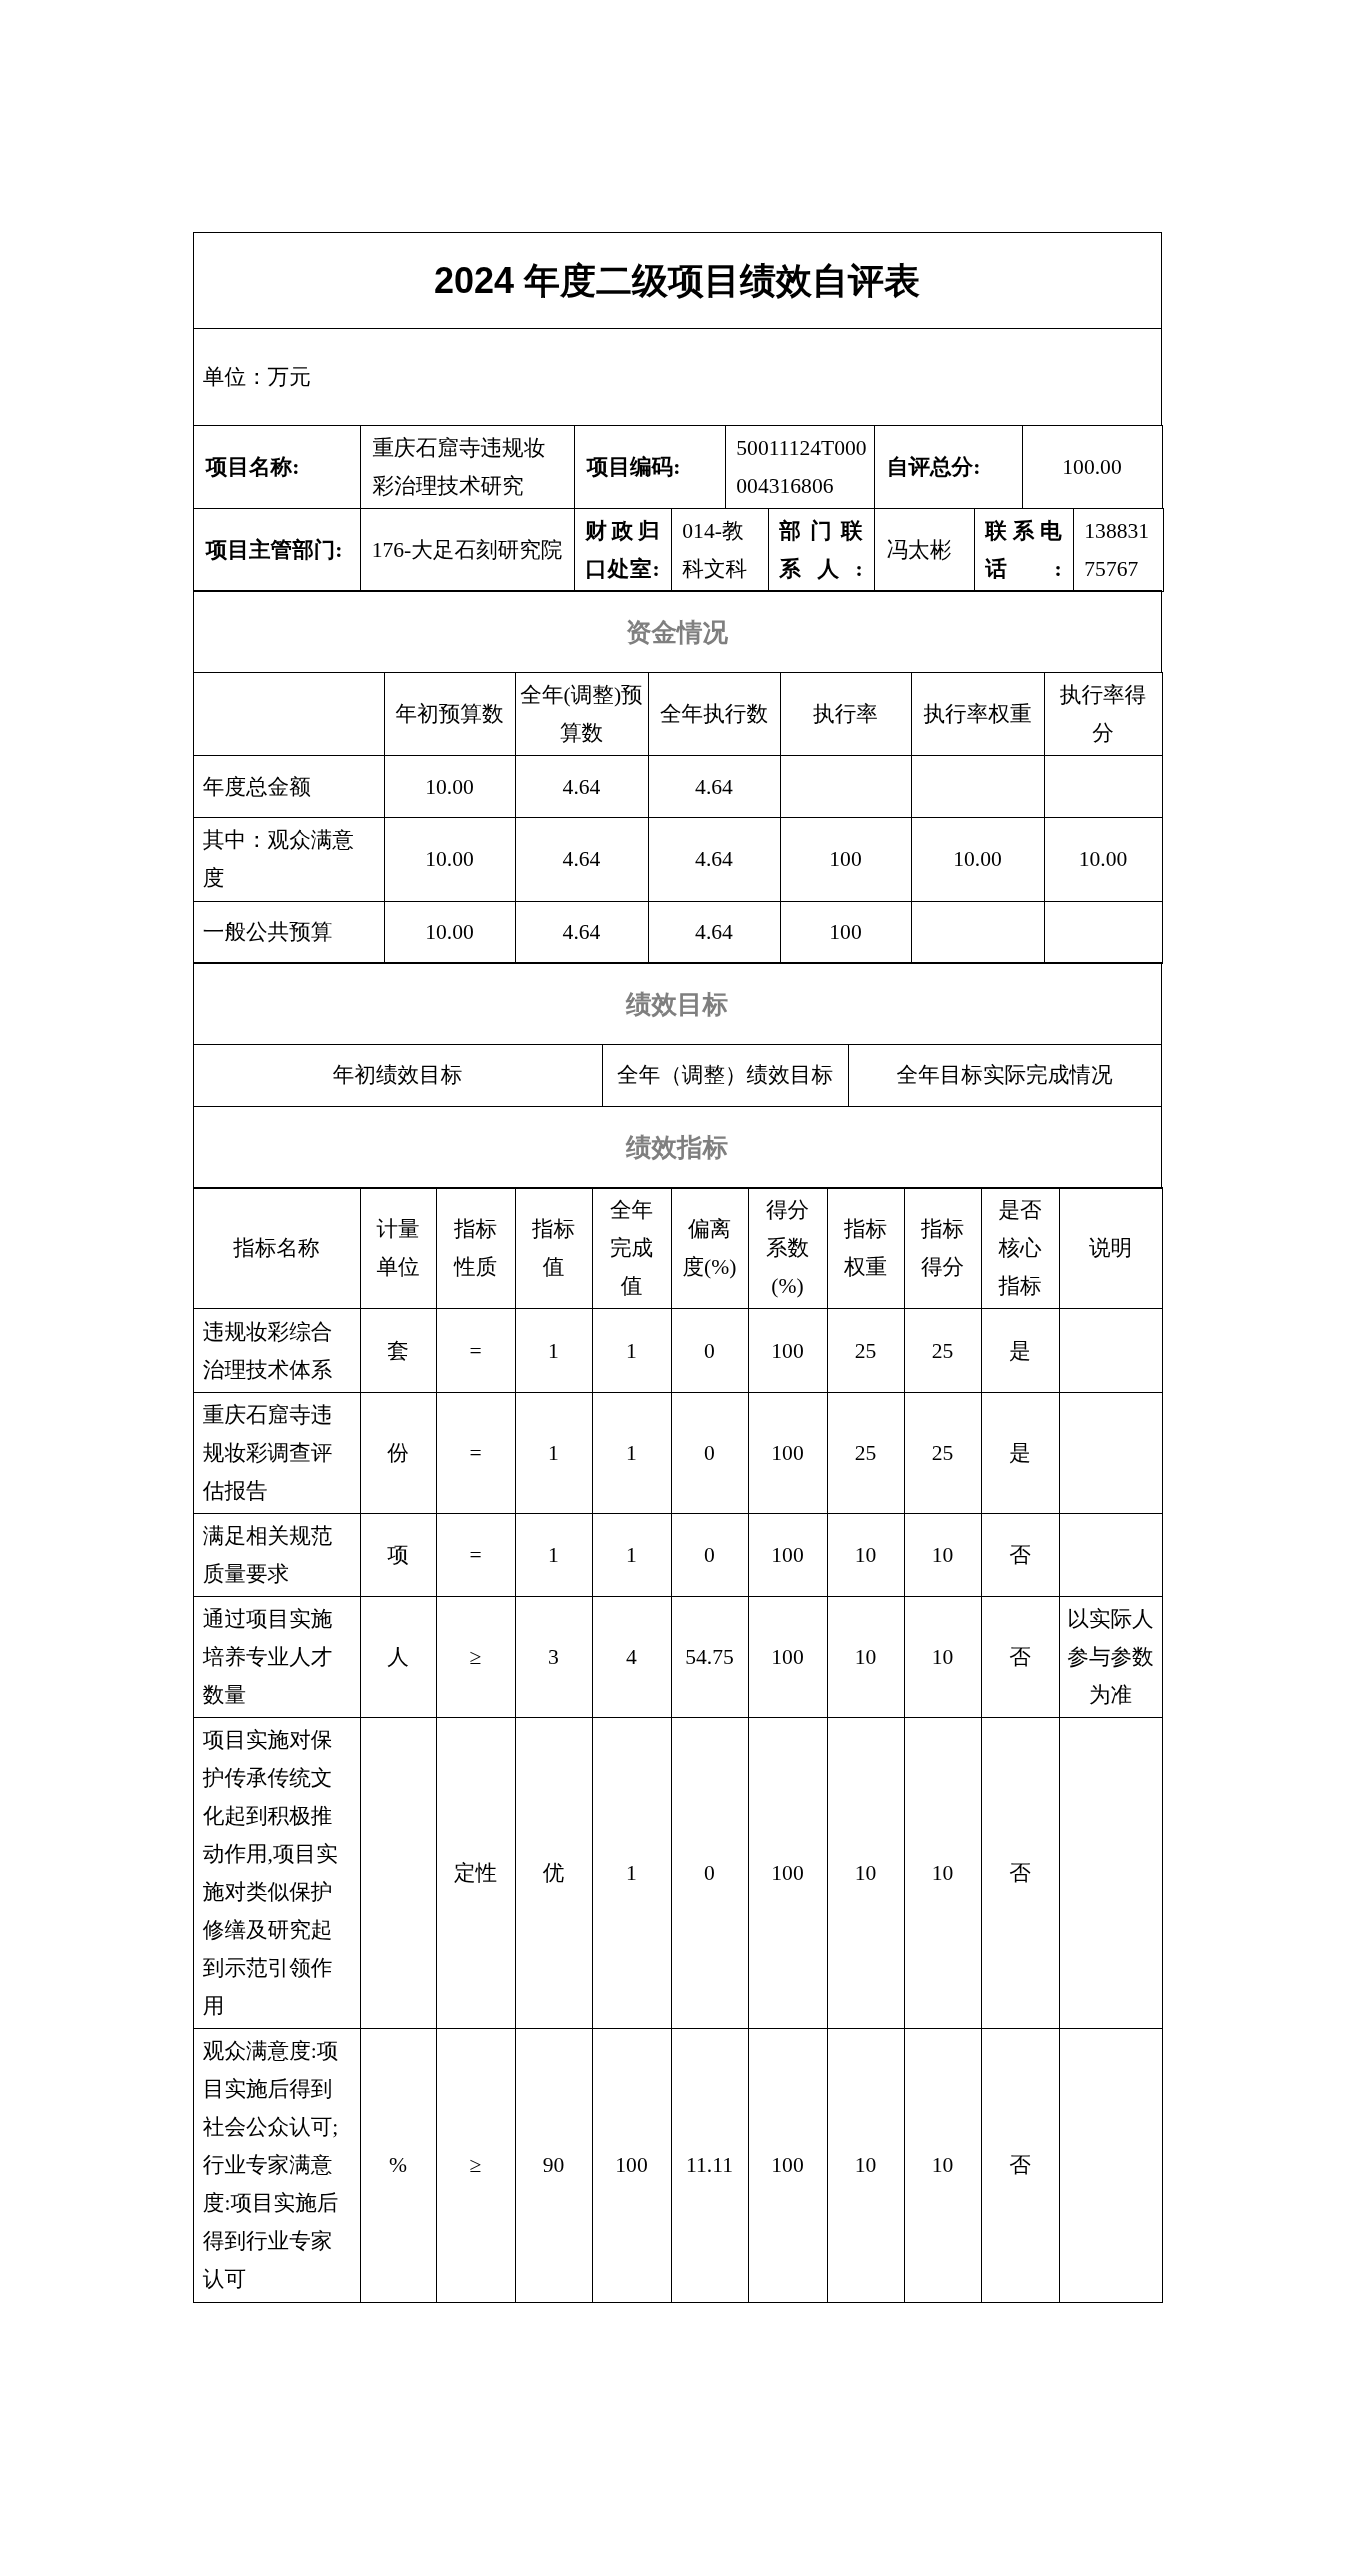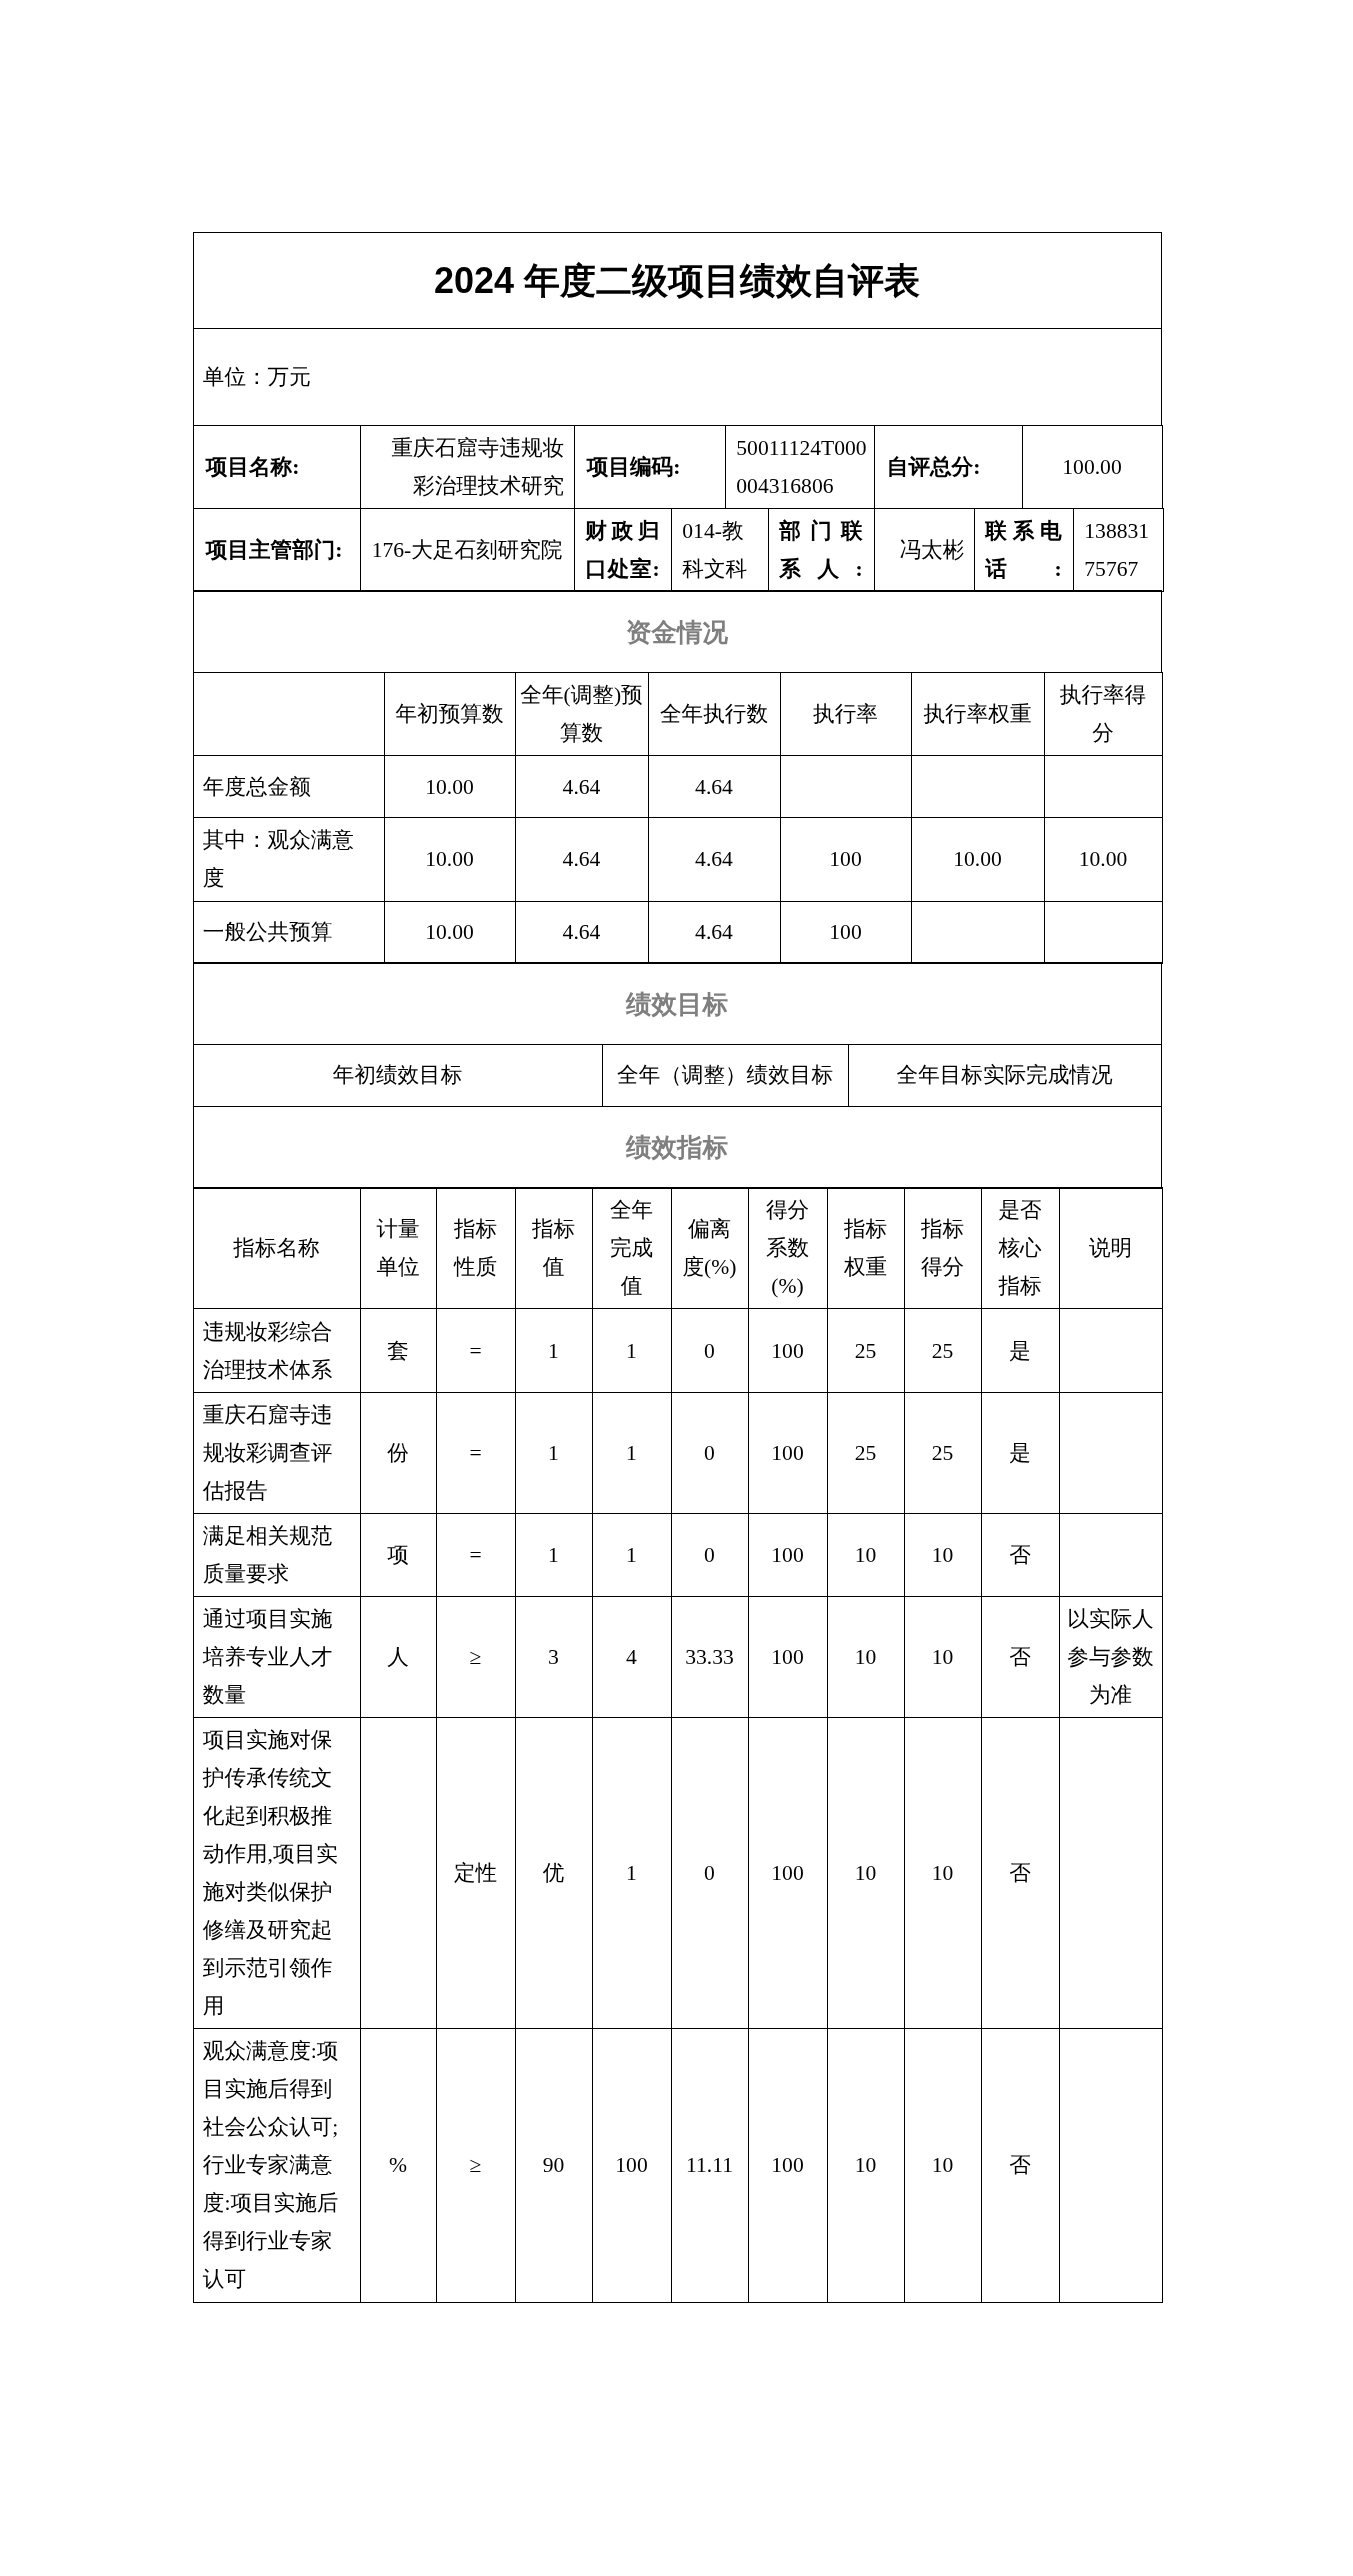--- a/index.html
+++ b/index.html
@@ -69,21 +69,21 @@
     text-align: justify;
     text-align-last: justify;
     padding: 3.1px 10.8px;
   }
   .val-brk {
     word-break: break-all;
     text-align: left;
     padding: 3.1px 6.2px 3.1px 10.8px;
     margin-left: 40px;
   }
-  .val-left { text-align: right; padding-left: 12px; }
+  .val-left { text-align: left; padding-left: 12px; }
   
   .r-fund-head td { height: 76px; padding: 3.1px 4.6px; }
   .r-fund td { height: 55px; }
   .cell-left { text-align: left; padding-left: 9.3px; }
   
   .r-goal-head td { height: 55px; }
   .r-goal-body td { height: 155px; vertical-align: middle; }
   .goal-text { text-align: left; padding: 3.1px 7.7px; }
   
   .r-ind-head td { height: 110px; padding: 3.1px 10.8px; }
@@ -312,21 +312,21 @@
       <td>10</td>
       <td>否</td>
       <td class="note-cell"></td>
     </tr>
     <tr class="r-ind4">
       <td class="cell-left">通过项目实施培养专业人才数量</td>
       <td>人</td>
       <td>≥</td>
       <td>3</td>
       <td>4</td>
-      <td>33.33</td>
+      <td>54.75</td>
       <td>100</td>
       <td>10</td>
       <td>10</td>
       <td>否</td>
       <td class="note-cell">以实际人参与参数为准</td>
     </tr>
     <tr class="r-ind5">
       <td class="cell-left">项目实施对保护传承传统文化起到积极推动作用,项目实施对类似保护修缮及研究起到示范引领作用</td>
       <td></td>
       <td>定性</td>

